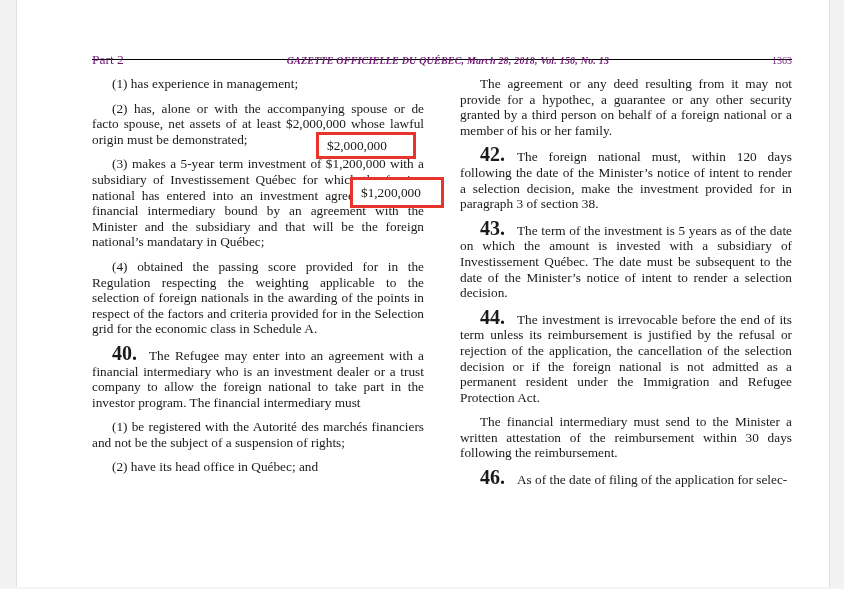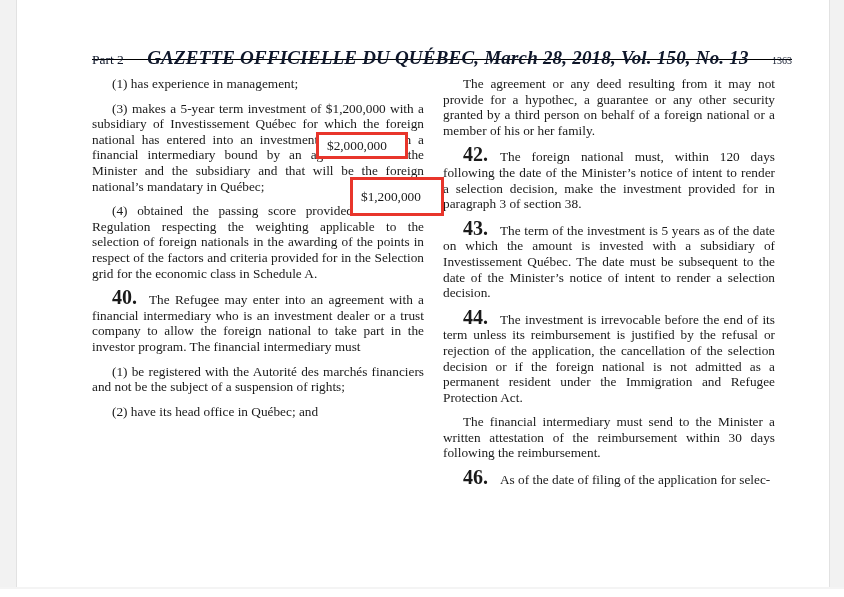--- a/index.html
+++ b/index.html
@@ -50,48 +50,48 @@
   }
 
   
   .running-head {
     position: relative;
     height: 26px;
     display: flex;
     align-items: baseline;
     justify-content: space-between;
     font-size: 13.5px;
-    color: #0f172a;
+    color: #701a75;
     padding-bottom: 4px;
   }
   .running-head .rh-left {
     font-family: "Liberation Serif", serif;
     font-size: 13.5px;
   }
   .running-head .rh-center {
     font-style: italic;
     font-weight: bold;
-    font-size: 19px;
+    font-size: 10px;
     letter-spacing: 0.2px;
     white-space: nowrap;
   }
   .running-head .rh-right {
     font-size: 10px;
     margin-top: 27px;
   }
   .rule {
     border-bottom: 1.3px solid #000;
     width: 700px;
     margin-top: 1px;
   }
 
   
   .columns {
     display: flex;
-    gap: 19px;
+    gap: 36px;
     margin-top: 16px;
   }
   .col {
     width: 332px;
   }
   p {
     margin: 0 0 9px 0;
     font-size: 13.3px;
     line-height: 15.6px;
     text-align: justify;
@@ -145,38 +145,39 @@
       <div class="rh-left">Part 2</div>
       <div class="rh-center">GAZETTE OFFICIELLE DU QUÉBEC, March 28, 2018, Vol. 150, No. 13</div>
       <div class="rh-right">1363</div>
     </div>
     <div class="rule"></div>
 
     <div class="columns">
 
       <div class="col">
         <p class="indent">(1)  has experience in management;</p>
+        <p class="indent">(2)  has, alone or with the accompanying spouse or de facto spouse, net assets of at least $2,000,000 whose lawful origin must be demonstrated;</p>
         <p class="indent">(3)  makes a 5-year term investment of $1,200,000 with a subsidiary of Investissement Québec for which the foreign national has entered into an investment agreement with a financial intermediary bound by an agreement with the Minister and the subsidiary and that will be the foreign national’s mandatary in Québec;</p>
         <p class="indent">(4)  obtained the passing score provided for in the Regulation respecting the weighting applicable to the selection of foreign nationals in the awarding of the points in respect of the factors and criteria provided for in the Selection grid for the economic class in Schedule A.</p>
         <p class="indent"><span class="secnum">40.</span><span class="secgap"></span><span>The Refugee may enter into an agreement with a financial intermediary who is an investment dealer or a trust company to allow the foreign national to take part in the investor program. The financial intermediary must</span></p>
         <p class="indent">(1)  be registered with the Autorité des marchés financiers and not be the subject of a suspension of rights;</p>
         <p class="indent">(2)  have its head office in Québec; and</p>
       </div>
 
       <div class="col">
         <p class="indent">The agreement or any deed resulting from it may not provide for a hypothec, a guarantee or any other security granted by a third person on behalf of a foreign national or a member of his or her family.</p>
         <p class="indent"><span class="secnum">42.</span><span class="secgap"></span><span>The foreign national must, within 120 days following the date of the Minister’s notice of intent to render a selection decision, make the investment provided for in paragraph 3 of section 38.</span></p>
         <p class="indent"><span class="secnum">43.</span><span class="secgap"></span><span>The term of the investment is 5 years as of the date on which the amount is invested with a subsidiary of Investissement Québec. The date must be subsequent to the date of the Minister’s notice of intent to render a selection decision.</span></p>
         <p class="indent"><span class="secnum">44.</span><span class="secgap"></span><span>The investment is irrevocable before the end of its term unless its reimbursement is justified by the refusal or rejection of the application, the cancellation of the selection decision or if the foreign national is not admitted as a permanent resident under the Immigration and Refugee Protection Act.</span></p>
         <p class="indent">The financial intermediary must send to the Minister a written attestation of the reimbursement within 30 days following the reimbursement.</p>
         <p class="indent"><span class="secnum">46.</span><span class="secgap"></span><span>As of the date of filing of the application for selec-</span></p>
       </div>
 
     </div>
   </div>
 
-  <div class="redbox-fill" style="left:316px; top:132px; width:92px; height:27px;">$2,000,000</div>
+  <div class="redbox-fill" style="left:316px; top:132px; width:100px; height:27px;">$2,000,000</div>
 
-  <div class="redbox-fill" style="left:350px; top:177px; width:94px; height:39px;">$1,200,000</div>
+  <div class="redbox-fill" style="left:350px; top:177px; width:94px; height:31px;">$1,200,000</div>
 
   <div class="clip-bottom"></div>
 
 </div>
 
 </body></html>

